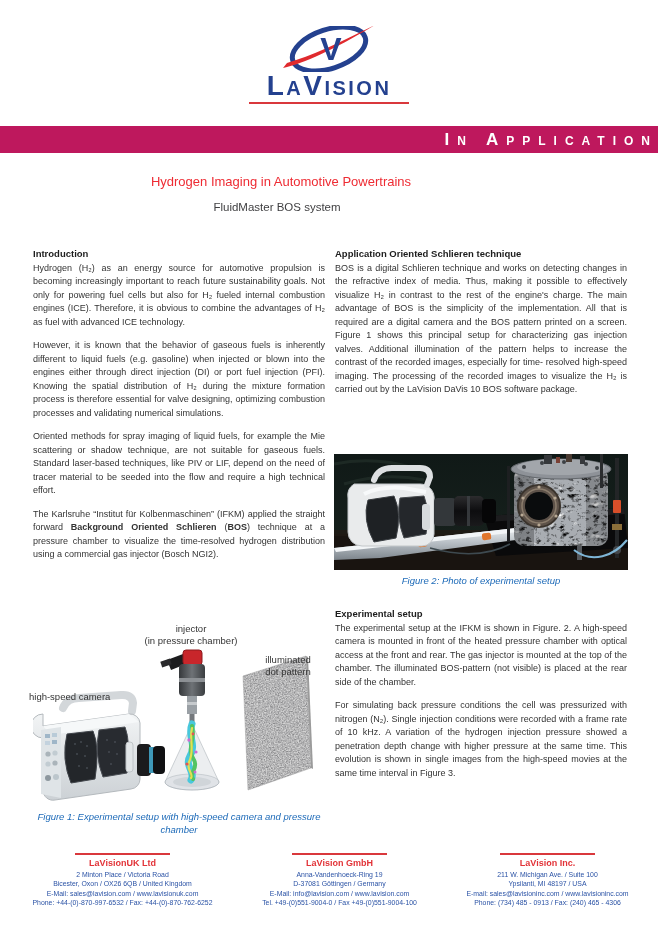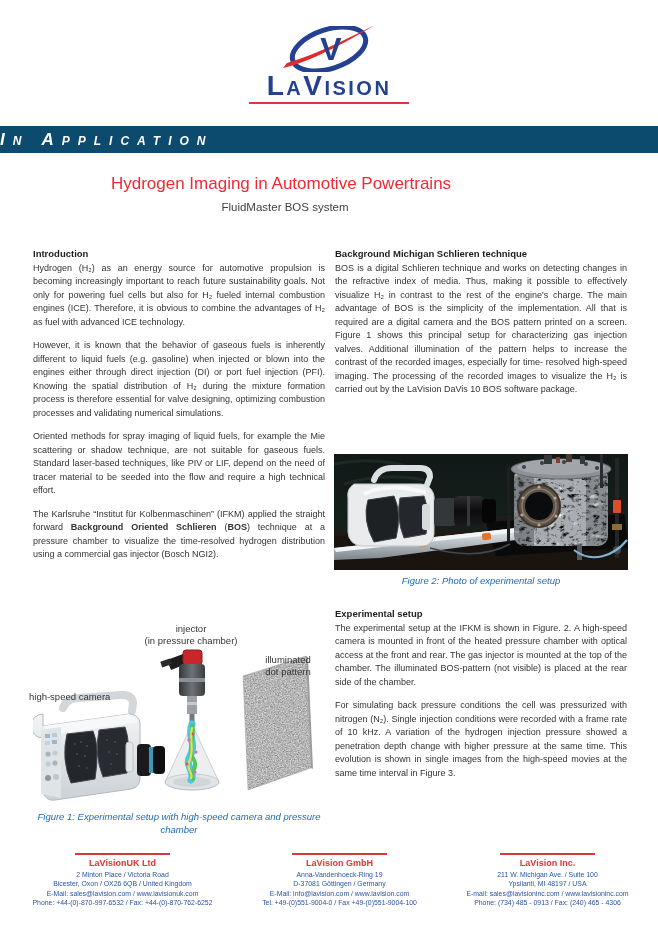--- a/index.html
+++ b/index.html
@@ -14,27 +14,27 @@
   .logo-ellipse { display:block; margin:26px auto 0; }
   .logo-word {
     font-size:28px; font-weight:bold; letter-spacing:2.5px; line-height:26px;
     color:#24418f; font-variant:small-caps; margin-top:1px;
   }
   .logo-rule { width:160px; height:2px; background:#d9383c; margin:3px auto 4px; }
   .logo-tagline { font-size:9.5px; font-weight:bold; letter-spacing:0.6px; color:#24418f; }
   
   .banner {
     position:absolute; top:126px; left:0; width:658px; height:27px;
-    background:#0c4a6e; color:#ffffff; text-align:left; line-height:27px;
-    font-variant:small-caps; font-weight:600; font-size:17px; letter-spacing:8px;font-style:italic;
+    background:#be185d; color:#ffffff; text-align:right; line-height:27px;
+    font-variant:small-caps; font-weight:600; font-size:17px; letter-spacing:8px;
   }
   
   .doc-title { position:absolute; top:174px; left:0; width:562px; text-align:center;
-    color:#ee2b33; font-size:17px; font-weight:500; }
-  .doc-subtitle { position:absolute; top:201px; left:8px; width:554px; text-align:center;
+    color:#ee2b33; font-size:13px; font-weight:500; }
+  .doc-subtitle { position:absolute; top:201px; left:0; width:554px; text-align:center;
     color:#3f3f41; font-size:11.5px; }
   
   .col { position:absolute; width:292px; font-size:9px; line-height:13.5px;
     text-align:justify; color:#333; }
   .col h3 { font-size:9.5px; font-weight:bold; color:#1d1d1d; margin:0 0 1px 0; text-align:left; }
   .col p { margin:0 0 10px 0; }
   .col-left  { left:33px;  top:247px; }
   .col-right-top    { left:335px; top:247px; }
   .col-right-bottom { left:335px; top:607px; }
   .b { font-weight:bold; }
@@ -83,21 +83,21 @@
 
   <div class="col col-left">
     <h3>Introduction</h3>
     <p>Hydrogen (H₂) as an energy source for automotive propulsion is becoming increasingly important to reach future sustainability goals. Not only for powering fuel cells but also for H₂ fueled internal combustion engines (ICE). Therefore, it is obvious to combine the advantages of H₂ as fuel with advanced ICE technology.</p>
     <p>However, it is known that the behavior of gaseous fuels is inherently different to liquid fuels (e.g. gasoline) when injected or blown into the engines either through direct injection (DI) or port fuel injection (PFI). Knowing the spatial distribution of H₂ during the mixture formation process is therefore essential for valve designing, optimizing combustion processes and validating numerical simulations.</p>
     <p>Oriented methods for spray imaging of liquid fuels, for example the Mie scattering or shadow technique, are not suitable for gaseous fuels. Standard laser-based techniques, like PIV or LIF, depend on the need of tracer material to be seeded into the flow and require a high technical effort.</p>
     <p><span>The Karlsruhe “Institut für Kolbenmaschinen” (IFKM) applied the straight forward </span><span class="b">Background Oriented Schlieren</span><span> (</span><span class="b">BOS</span><span>) technique at a pressure chamber to visualize the time-resolved hydrogen distribution using a commercial gas injector (Bosch NGI2).</span></p>
   </div>
 
   <div class="col col-right-top">
-    <h3>Background Michigan Schlieren technique</h3>
+    <h3>Application Oriented Schlieren technique</h3>
     <p>BOS is a digital Schlieren technique and works on detecting changes in the refractive index of media. Thus, making it possible to effectively visualize H₂ in contrast to the rest of the engine's charge. The main advantage of BOS is the simplicity of the implementation. All that is required are a digital camera and the BOS pattern printed on a screen. Figure 1 shows this principal setup for characterizing gas injection valves. Additional illumination of the pattern helps to increase the contrast of the recorded images, especially for time- resolved high-speed imaging. The processing of the recorded images to visualize the H₂ is carried out by the LaVision DaVis 10 BOS software package.</p>
   </div>
 
   <div class="figure2">
     <svg width="294" height="116" viewBox="0 0 294 116">
       <defs>
         <linearGradient id="bgDark" x1="0" y1="0" x2="0" y2="1">
           <stop offset="0" stop-color="#101917"></stop>
             <stop offset="0.7" stop-color="#16201c"></stop>
             <stop offset="1" stop-color="#0b0f0d"></stop>

